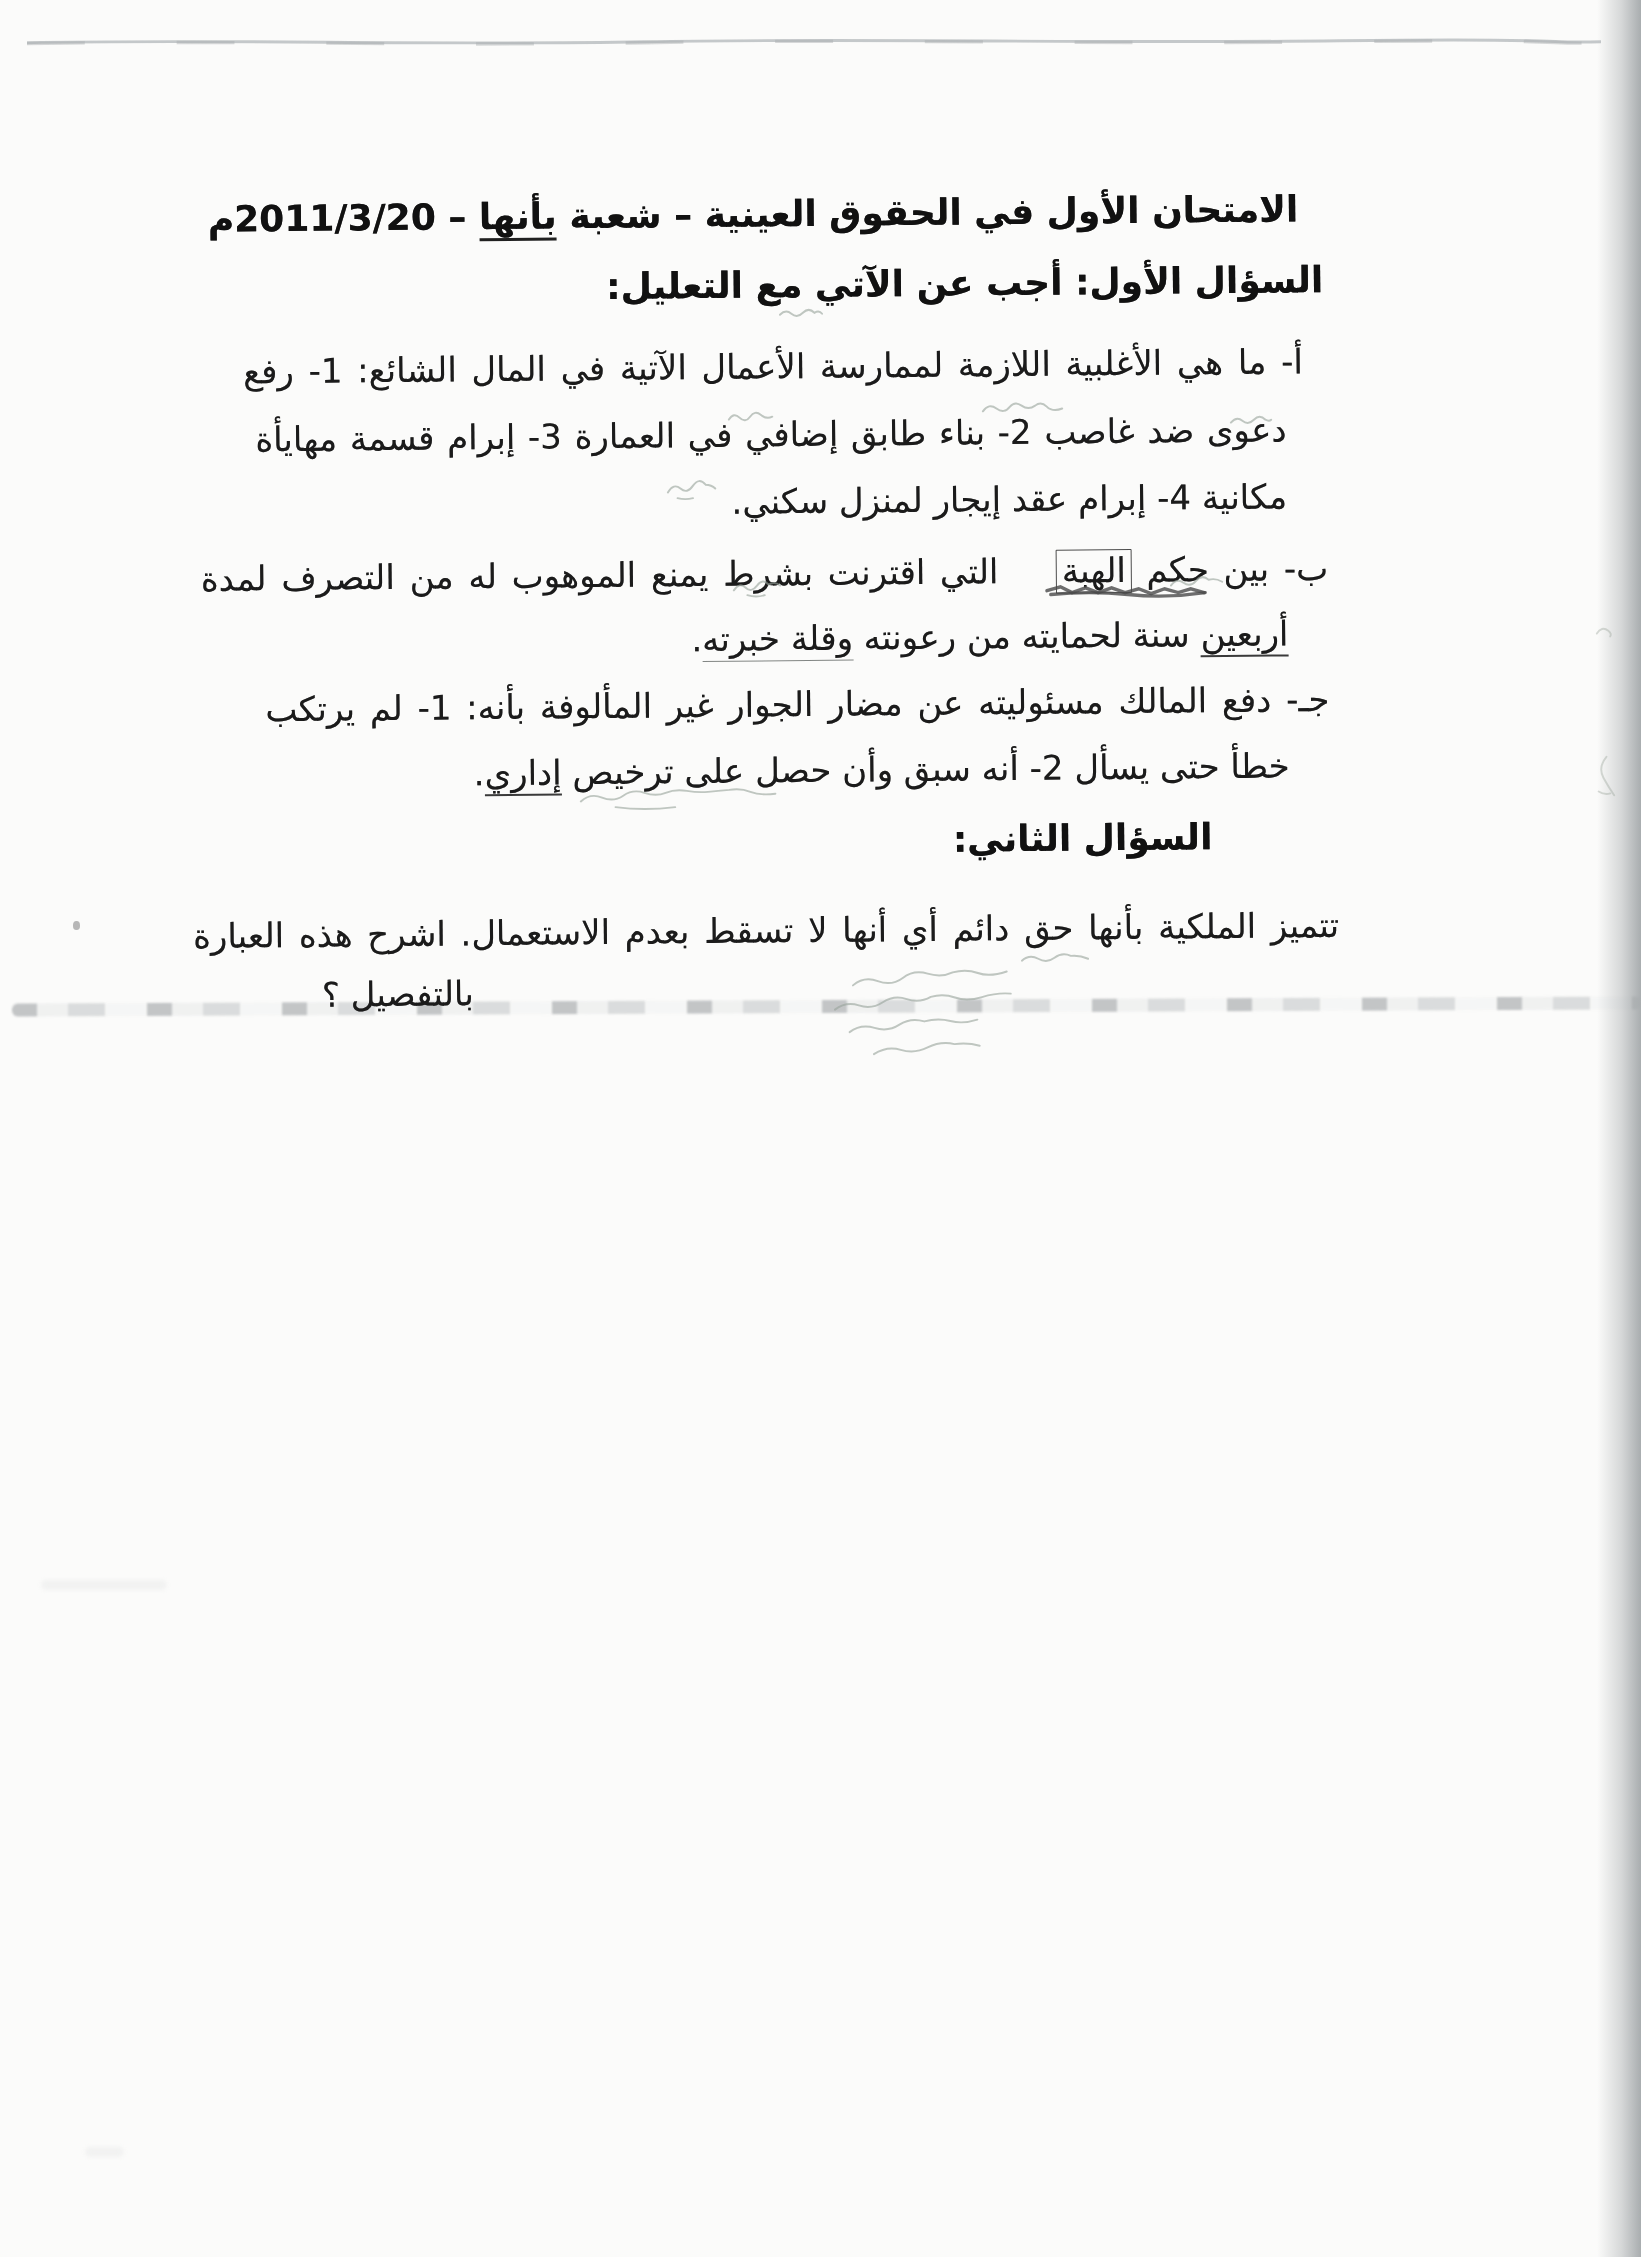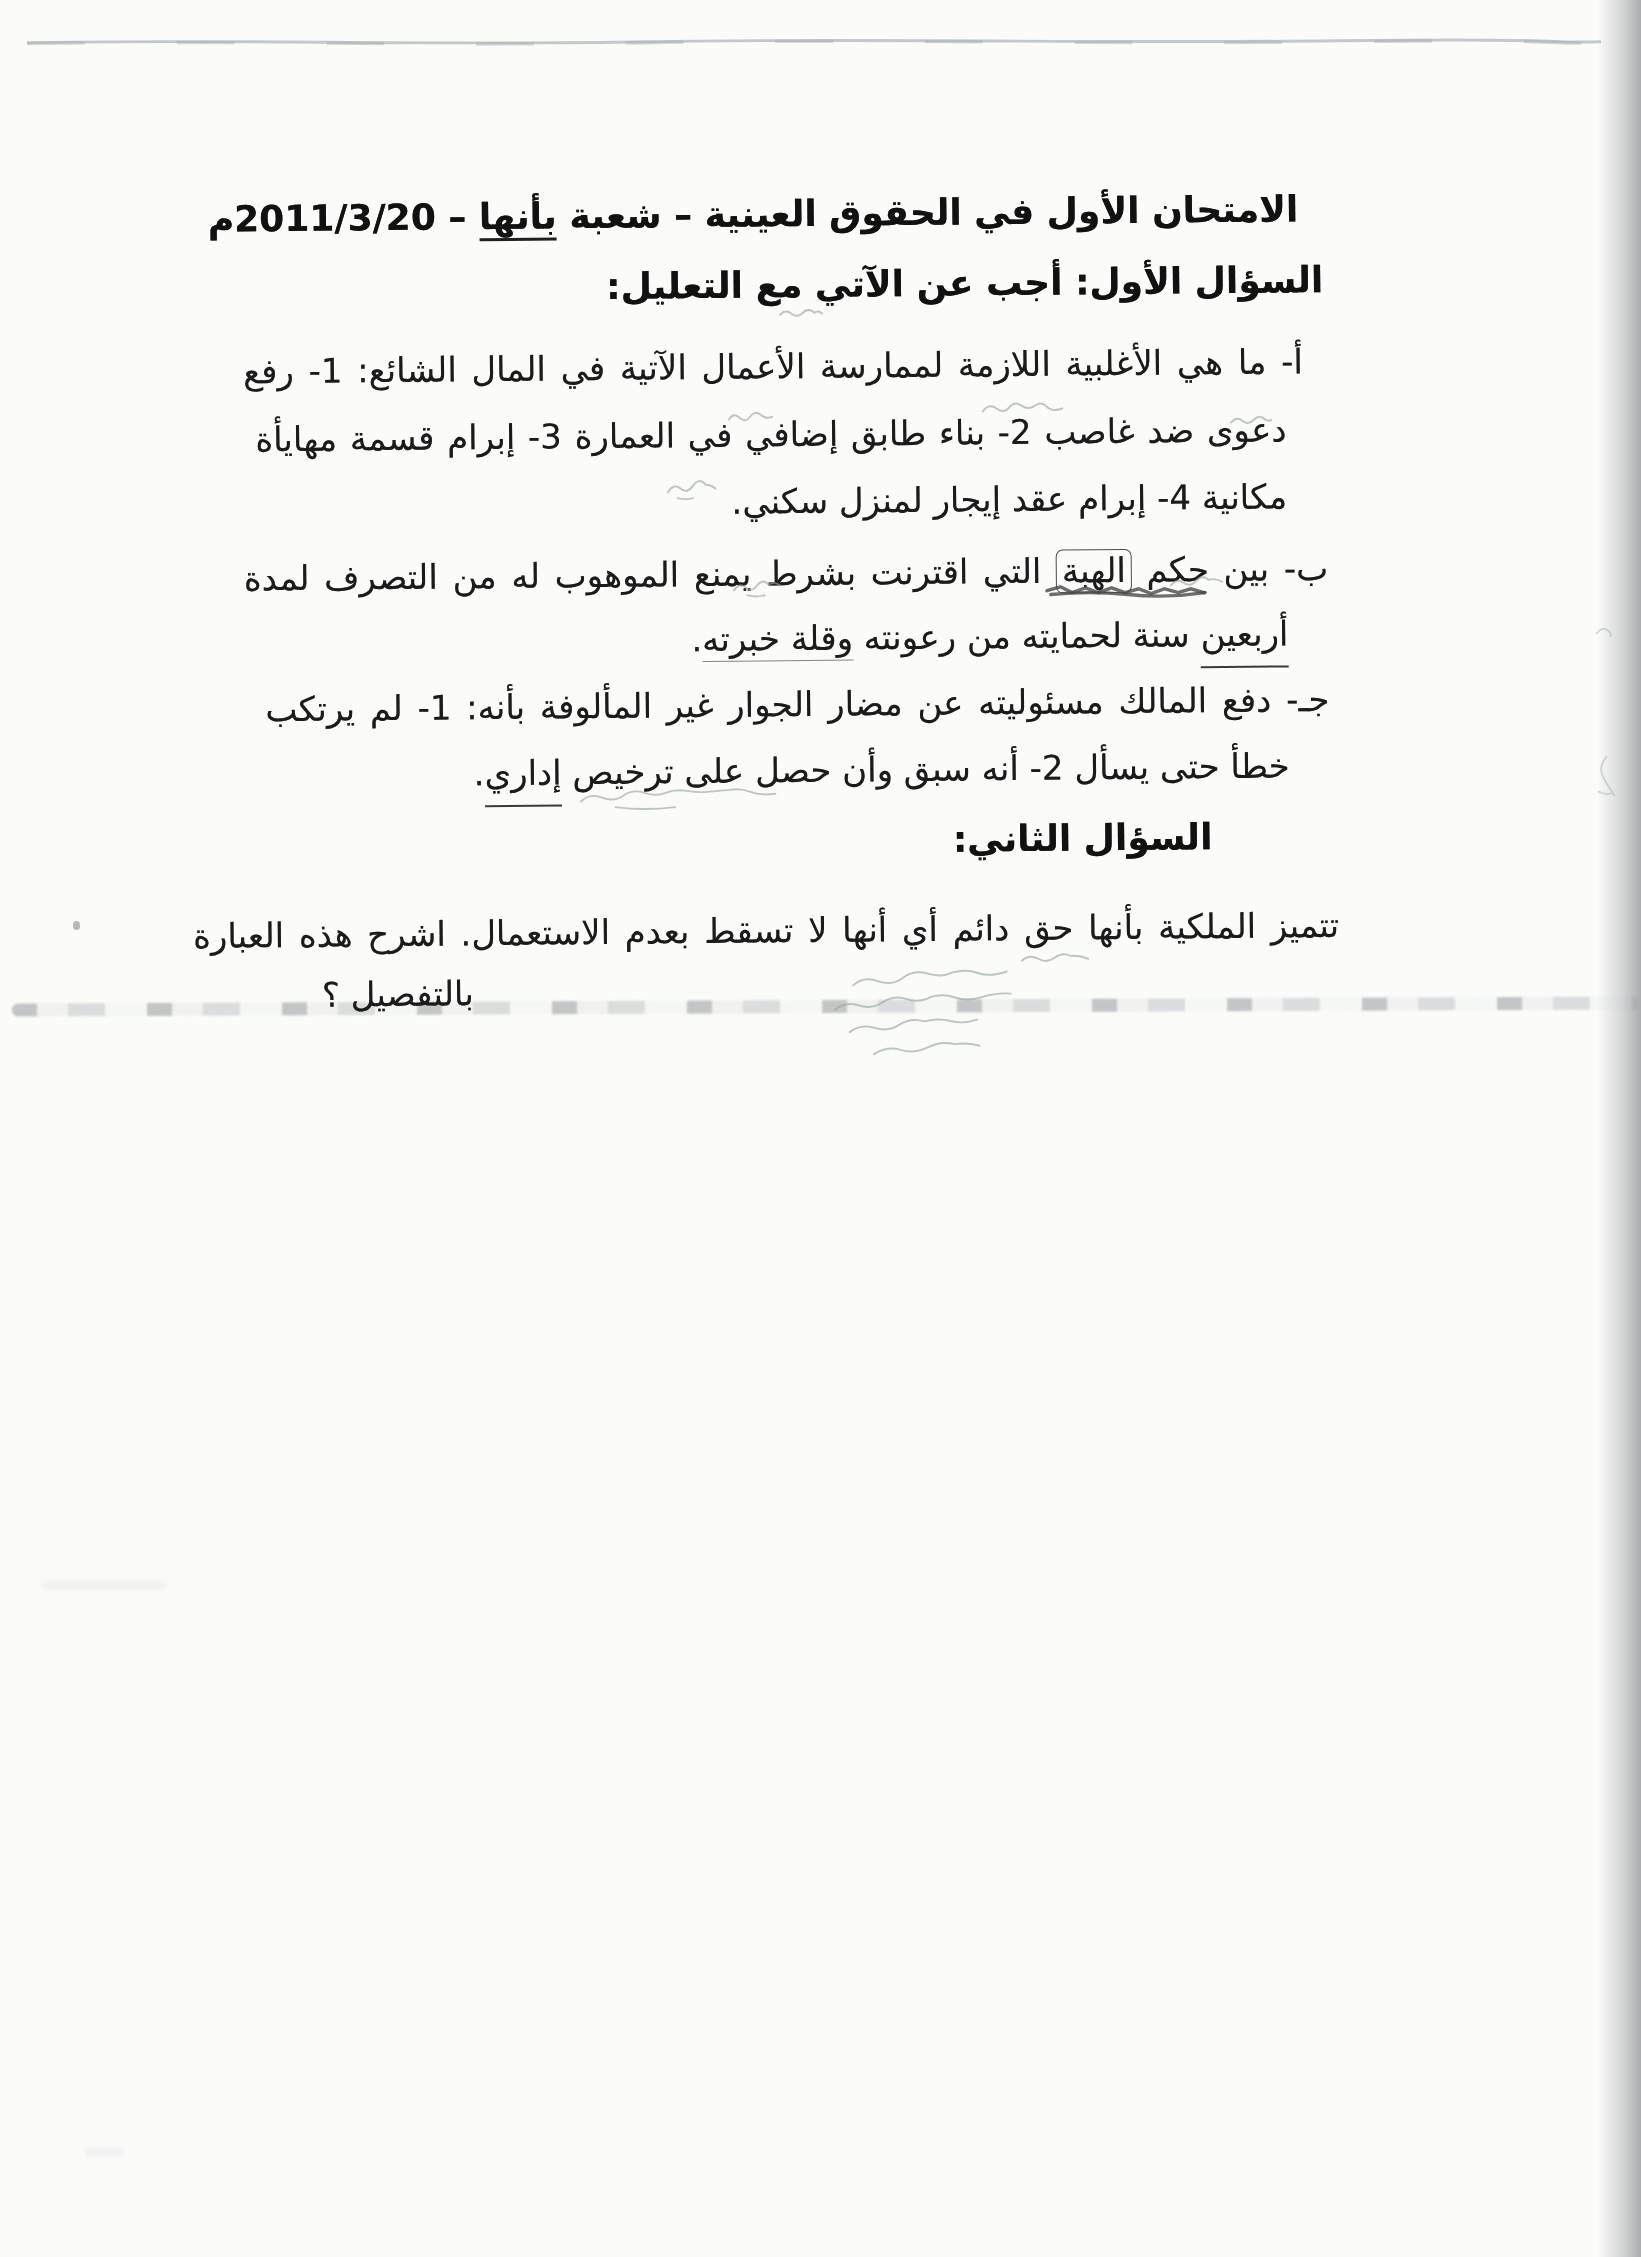--- a/index.html
+++ b/index.html
@@ -19,23 +19,23 @@
     transform:rotate(-0.55deg); transform-origin:top right;
   }
   .line{
     position:absolute; direction:rtl; unicode-bidi:plaintext;
     white-space:nowrap; font-size:34px; line-height:1.25; color:var(--ink);
     text-shadow:0 0 0.4px rgba(20,20,20,.55);
   }
   .heading{font-weight:bold; font-size:36px; color:var(--heading-ink); text-shadow:0 0 0.6px rgba(0,0,0,.7);}
   .w4{word-spacing:3.9px;} .w2{word-spacing:1.9px;}
   .u-thick{border-bottom:3.9px solid #202020; padding-bottom:1px;}
-  .u-ink{border-bottom:2.4px solid #3a3a3a; padding-bottom:12px;}
+  .u-ink{border-bottom:2.4px solid #3a3a3a; padding-bottom:1px;}
   .u-pencil{border-bottom:1.5px solid rgba(90,95,92,.75); padding-bottom:1.9px;}
-  .boxed{border:1.9px solid #4c4c4c; padding:0 4.8px 1.9px 4.8px; border-radius:7px;}
+  .boxed{border:1.9px solid #4c4c4c; padding:0 4.8px 1.9px 4.8px; border-radius:1px;margin-left:43px;}
   
   .streak-top{position:absolute; left:27px; top:35px; width:1574px; height:13.5px; opacity:.9;}
   .streak-mid{
     position:absolute; left:11.6px; top:1000px; width:1630px; height:12.6px;
     background:repeating-linear-gradient(90deg,
       rgba(110,116,120,.40) 0 25px, rgba(190,194,197,.18) 25px 56px,
       rgba(150,156,160,.32) 56px 93px, rgba(210,213,215,.12) 93px 135px);
     filter:blur(1.1px); transform:rotate(-0.25deg); border-radius:5.8px;
   }
   .edge-shadow{

